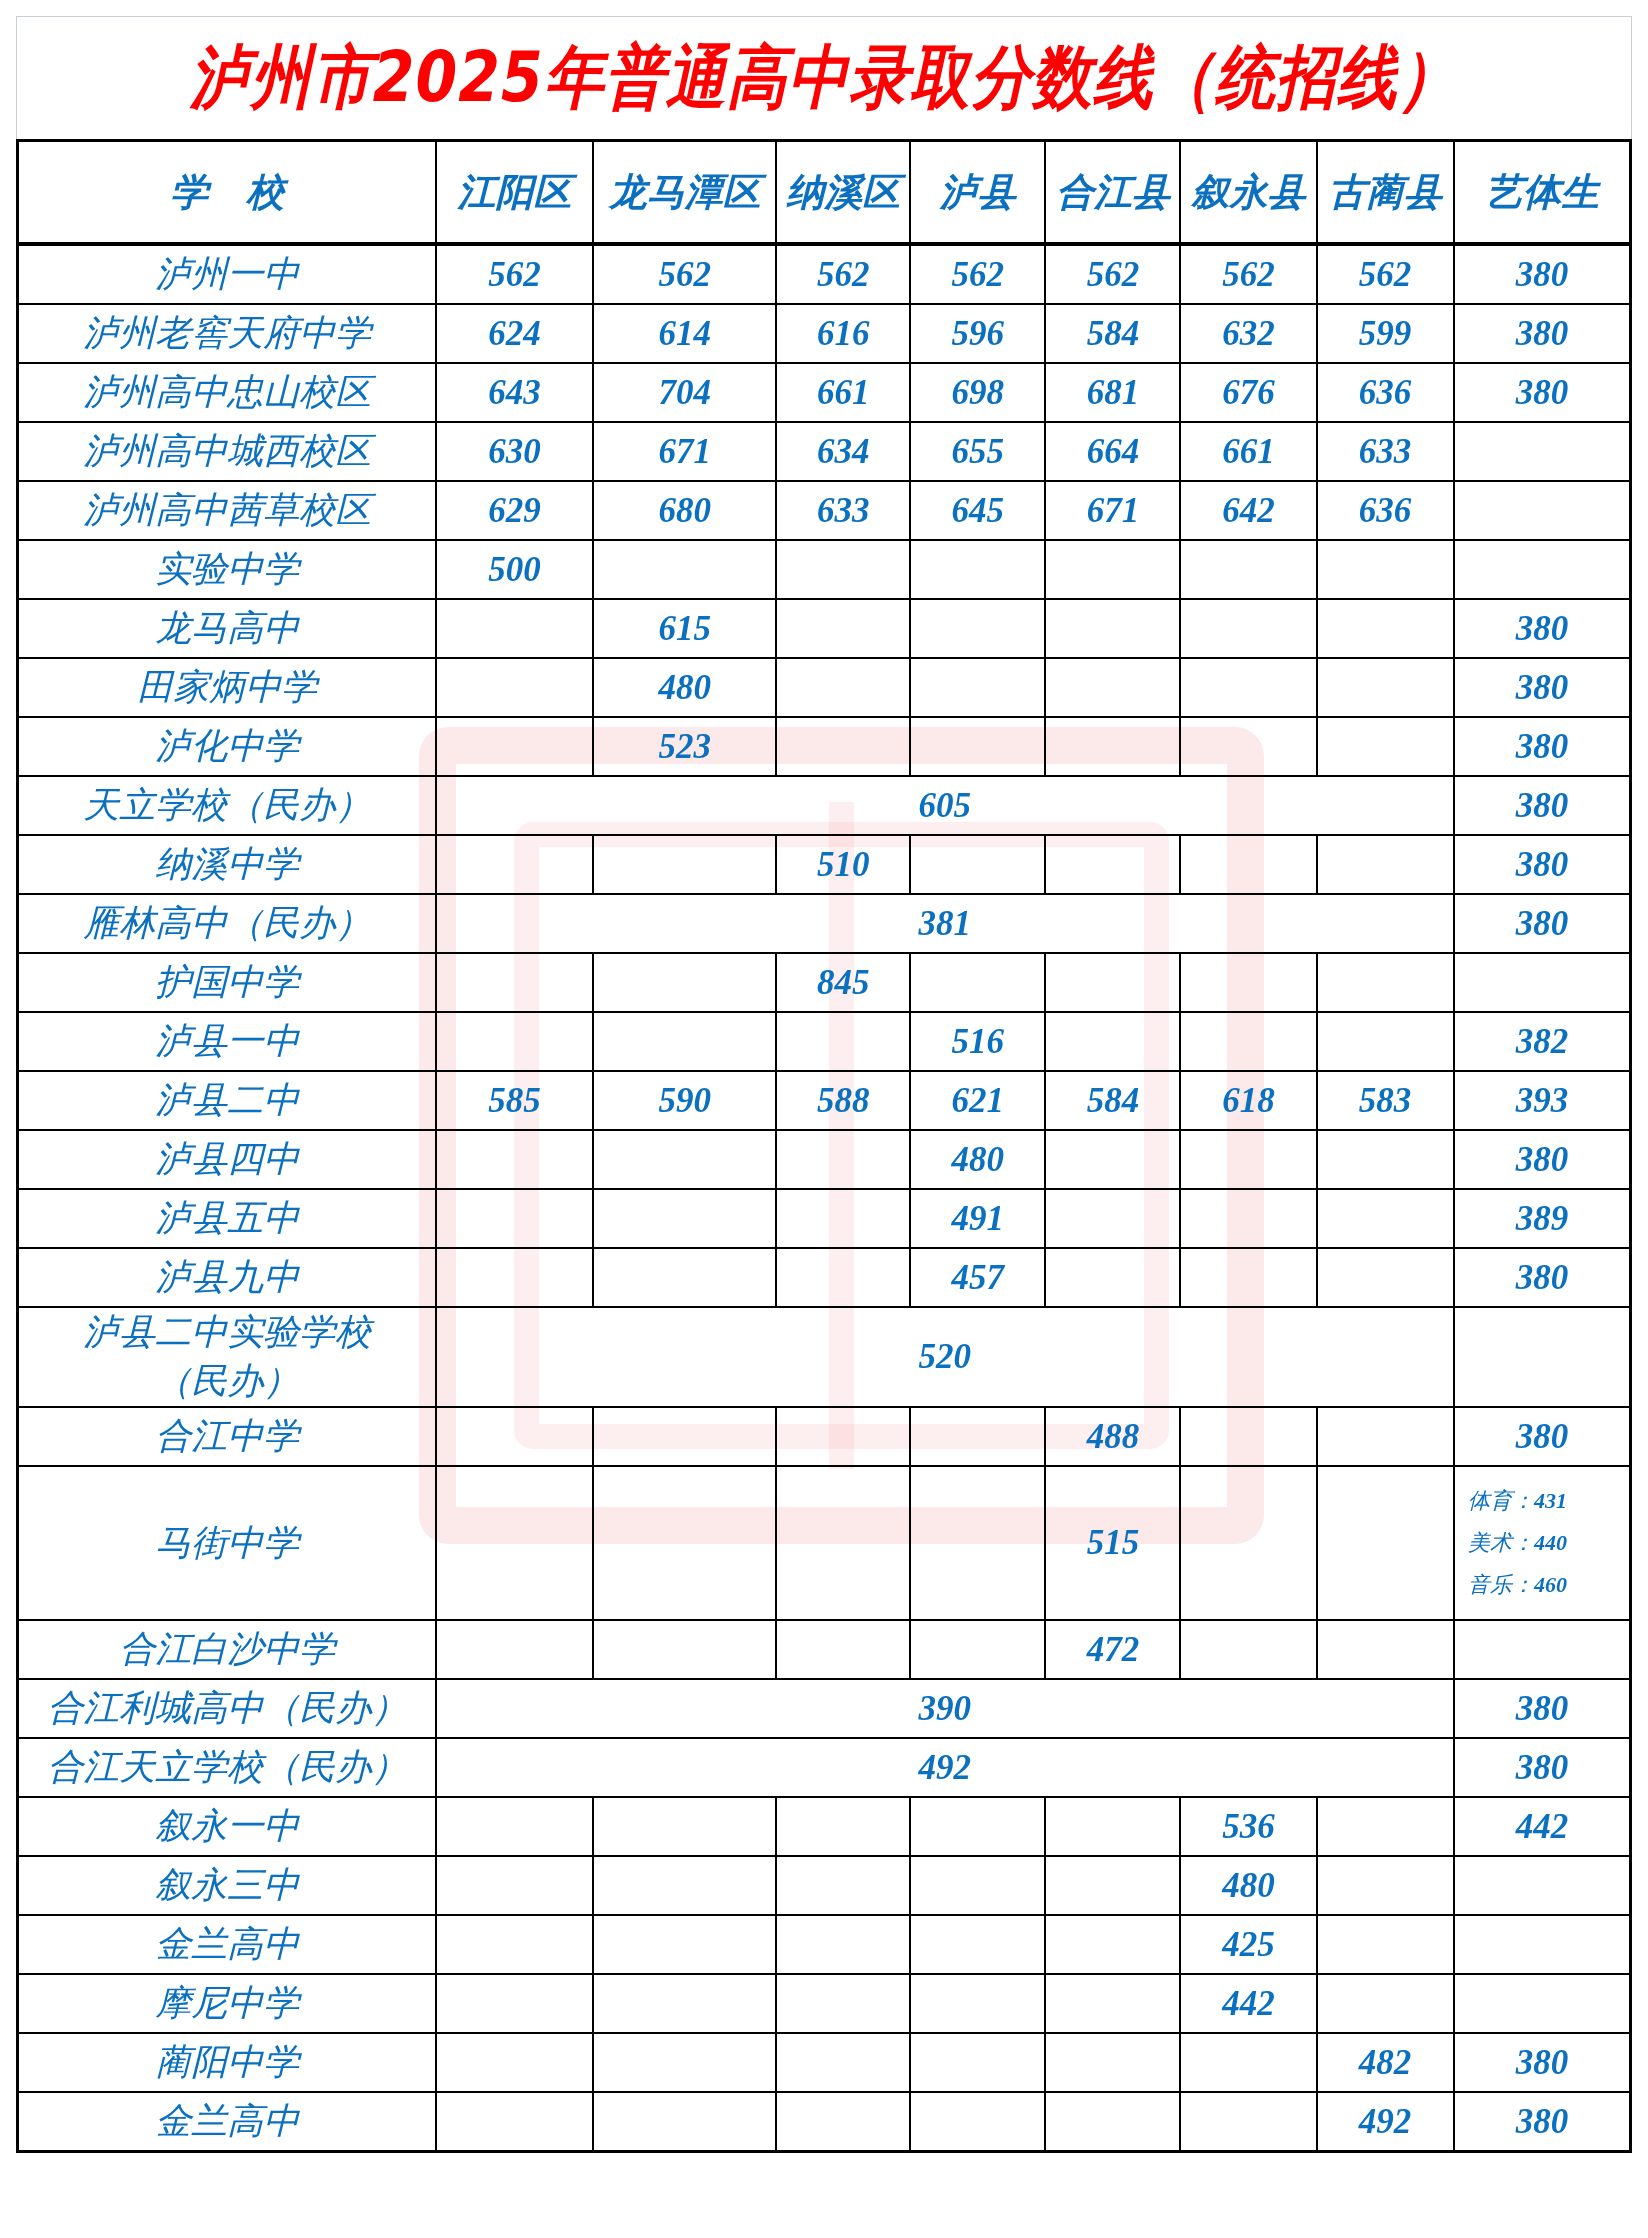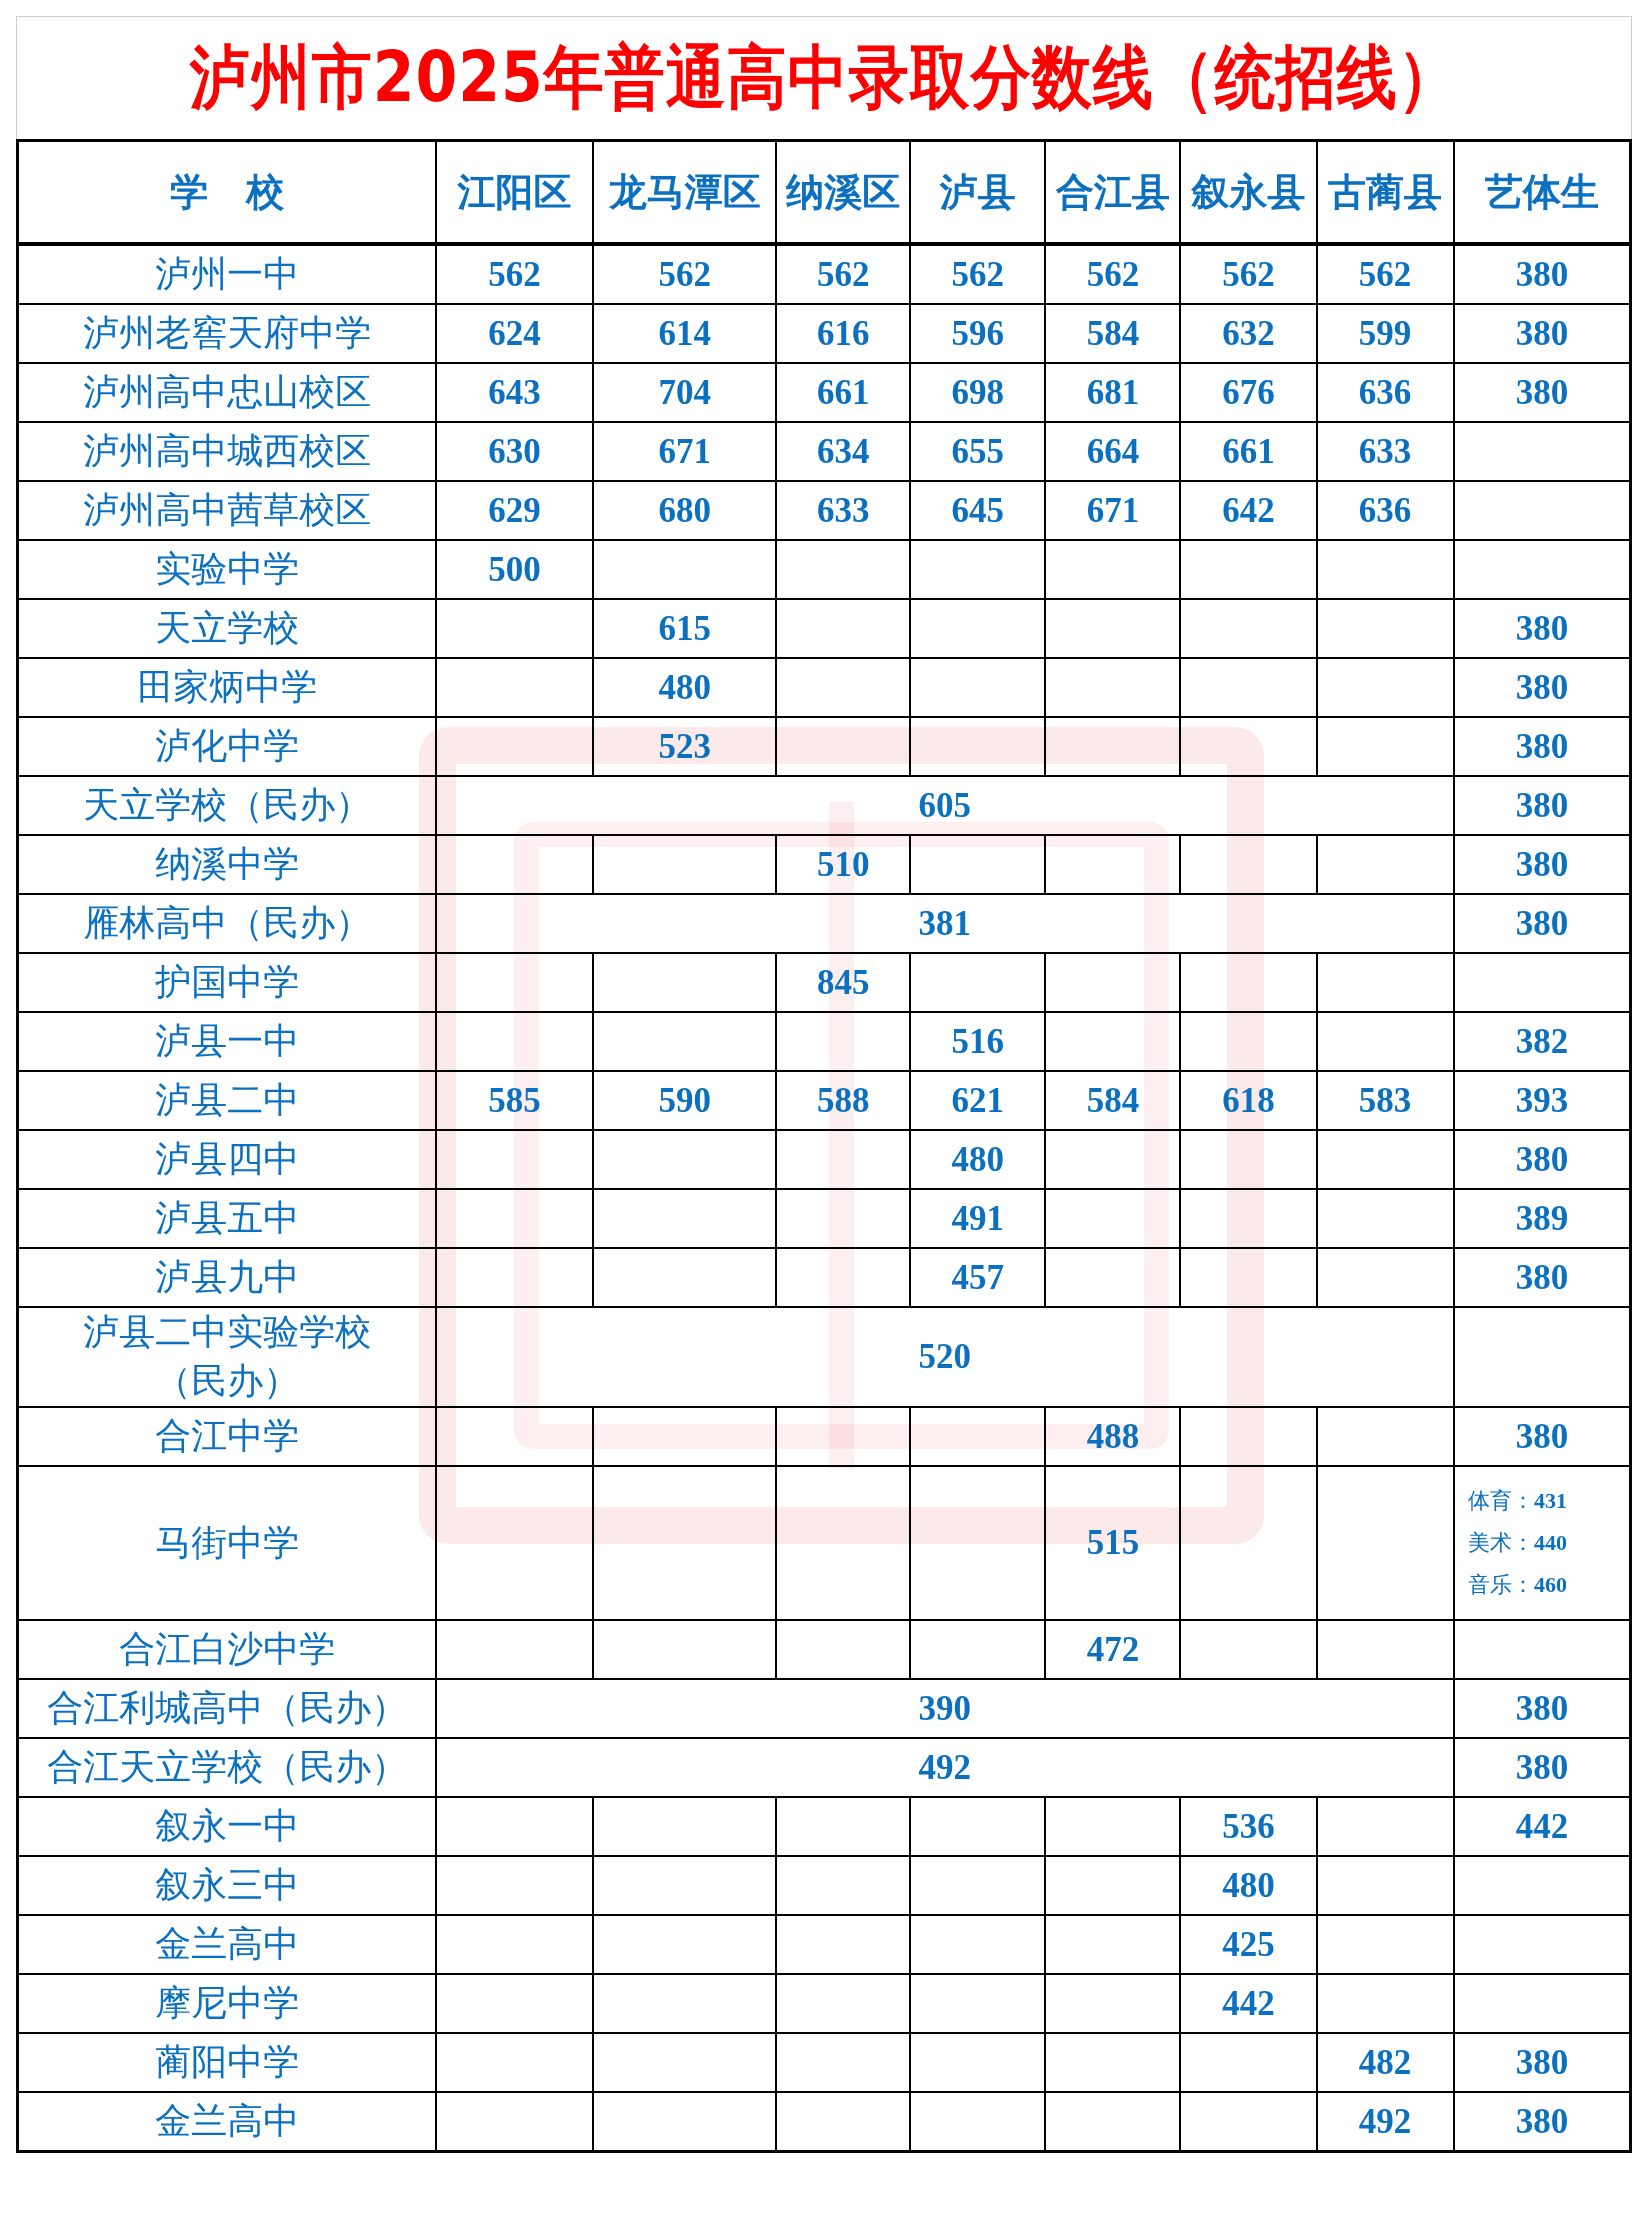--- a/index.html
+++ b/index.html
@@ -1,17 +1,17 @@
 <!DOCTYPE html>
 <html><head>
 <meta charset="utf-8">
 <style>
   html,body{margin:0;padding:0;background:#fff;}
   body{width:1649px;height:2238px;position:relative;overflow:hidden;font-family:"DejaVu Serif","Liberation Serif",serif;}
-  .sheet{position:absolute;left:16.3px;top:16.3px;width:1616px;height:2207px;}
+  .sheet{position:absolute;left:16.3px;top:16.3px;width:1616px;height:2207px;font-style:italic;}
   .title{position:absolute;left:0;top:0;width:1616px;height:123px;border:1.9px solid #c9ced6;border-bottom:none;box-sizing:border-box;display:flex;align-items:center;justify-content:center;}
   .title span{color:#ff0000;font-family:"DejaVu Sans","Liberation Sans",sans-serif;font-weight:bold;font-size:60px;letter-spacing:1px;transform:scaleY(1.15);}
   .stamp{position:absolute;left:403px;top:711px;width:845px;height:817px;border:37px solid rgba(235,120,120,0.16);box-sizing:border-box;border-radius:29px;}
   .stamp::before{content:"";position:absolute;left:58px;top:58px;right:58px;bottom:58px;border:25px solid rgba(235,120,120,0.12);border-radius:19px;}
   .stamp::after{content:"";position:absolute;left:50%;top:38px;bottom:38px;width:25px;margin-left:-12.5px;background:rgba(235,120,120,0.12);}
   table{position:absolute;left:0;top:123px;width:1616px;border-collapse:collapse;table-layout:fixed;border:3.8px solid #000;}
   td,th{border:2.9px solid #000;text-align:center;vertical-align:middle;padding:0;color:#0b70c0;}
   th{height:100px;font-family:"DejaVu Sans","Liberation Sans",sans-serif;font-weight:bold;font-size:38px;}
   tr.hdr th{border-bottom:4.8px solid #000;}
   td{height:57px;font-size:34px;}
@@ -116,21 +116,21 @@
           <td class="num">500</td>
           <td class="num"></td>
           <td class="num"></td>
           <td class="num"></td>
           <td class="num"></td>
           <td class="num"></td>
           <td class="num"></td>
           <td class="num"></td>
         </tr>
         <tr>
-          <td class="school">天立学校</td>
+          <td class="school">龙马高中</td>
           <td class="num"></td>
           <td class="num">615</td>
           <td class="num"></td>
           <td class="num"></td>
           <td class="num"></td>
           <td class="num"></td>
           <td class="num"></td>
           <td class="num">380</td>
         </tr>
         <tr>

